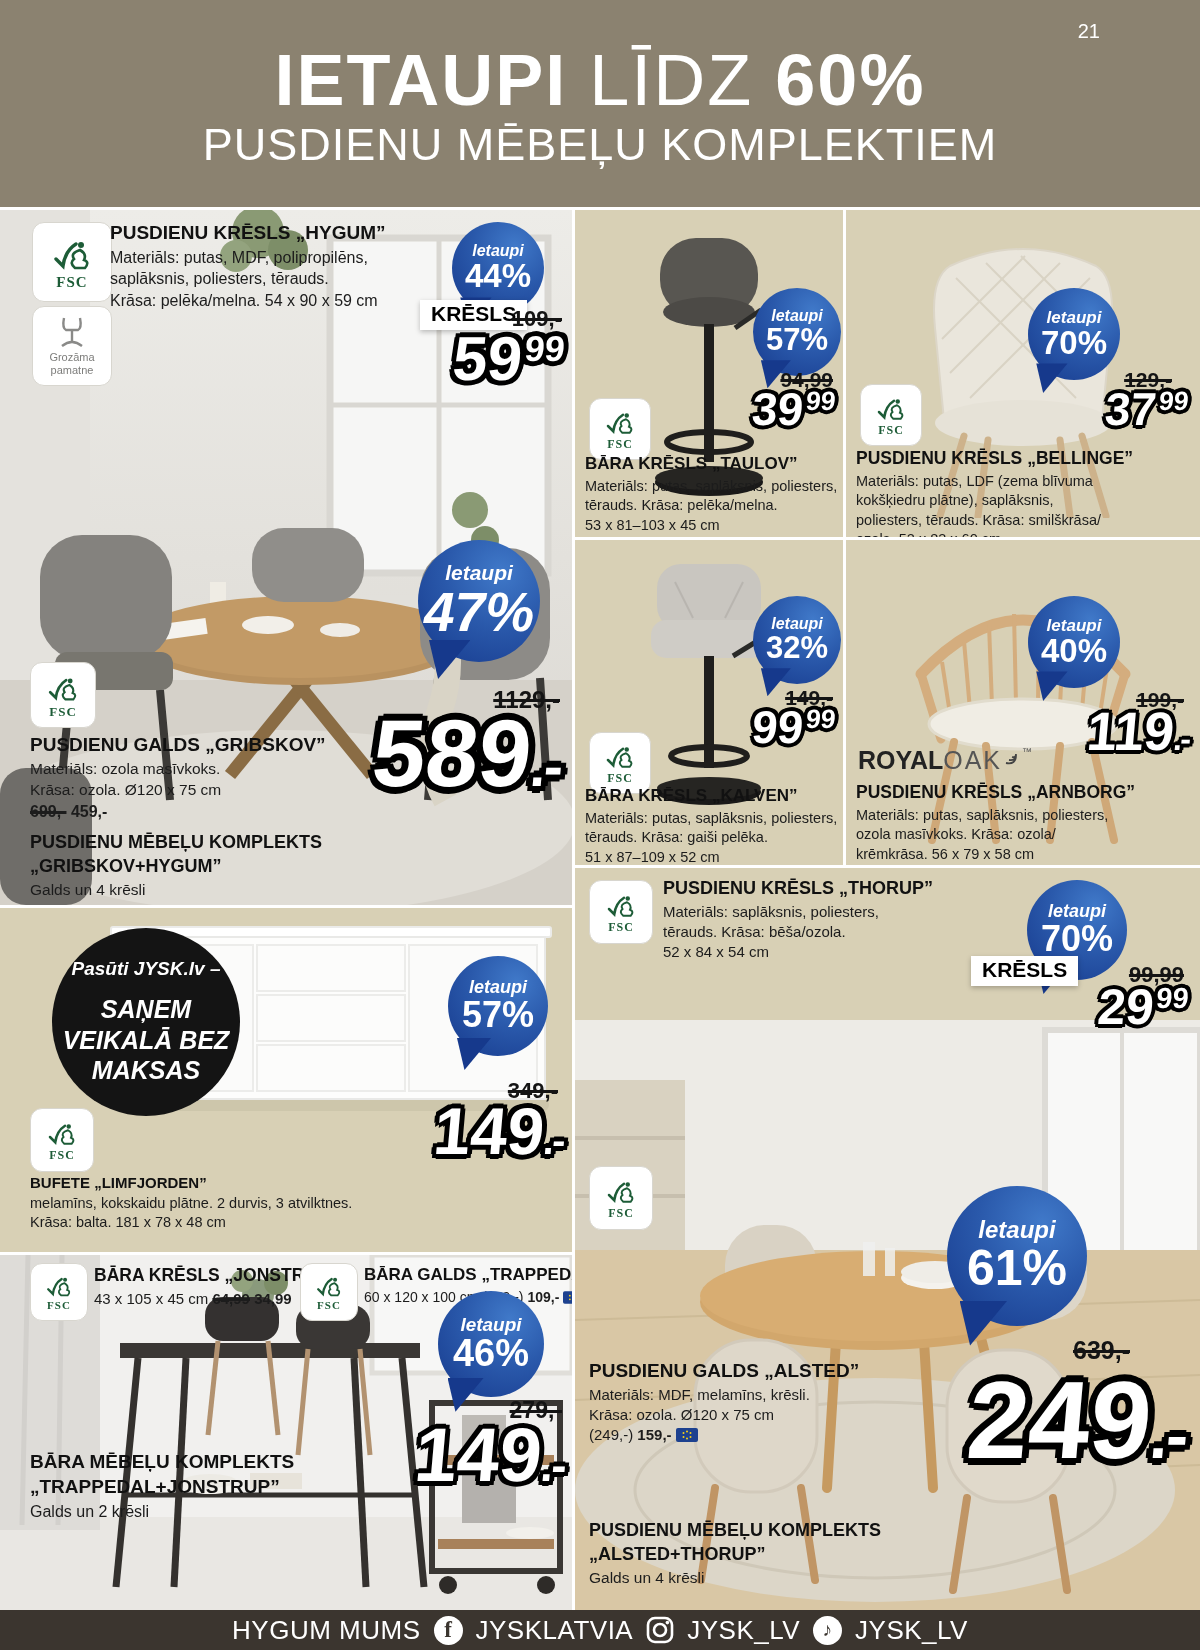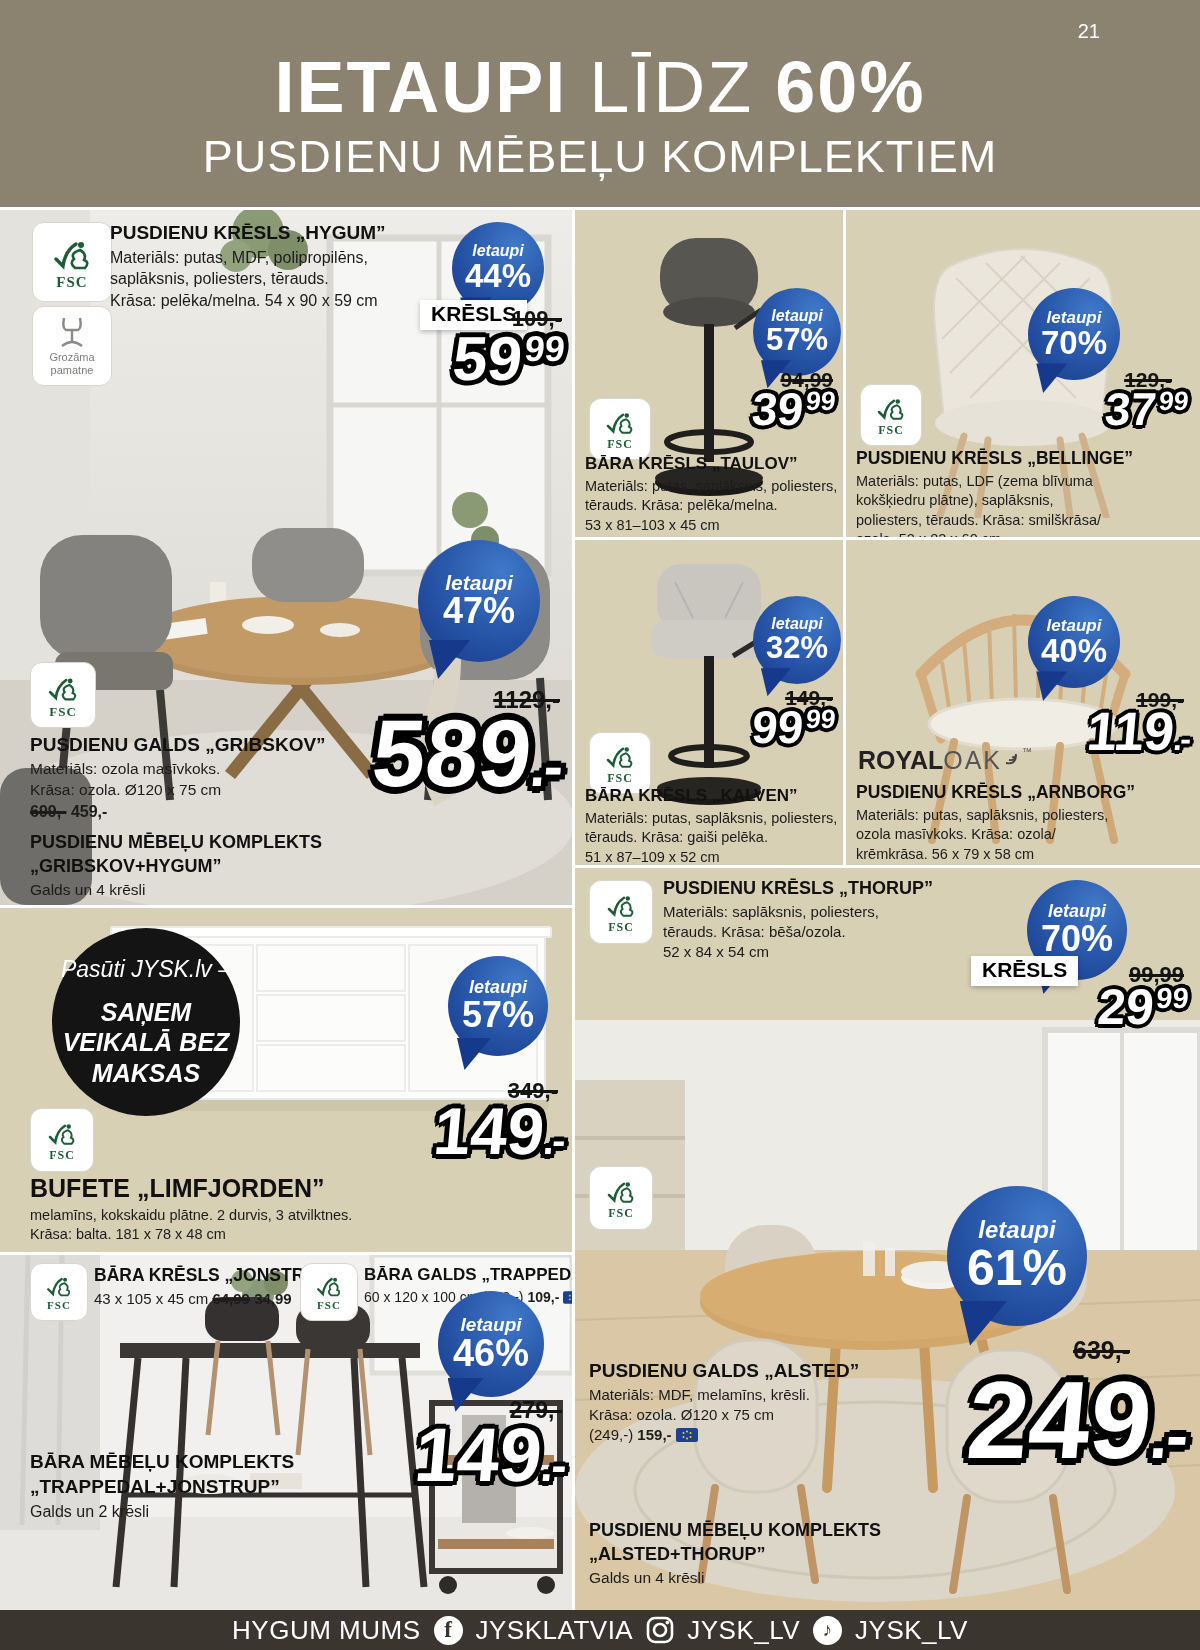--- a/index.html
+++ b/index.html
@@ -3,21 +3,21 @@
 <meta charset="utf-8">
 <style>
   html,body{margin:0;padding:0;background:#fff;font-family:"Liberation Sans",sans-serif;}
   .page{position:relative;width:1200px;height:1650px;background:#fff;overflow:hidden;}
   .abs{position:absolute;}
   .cell{position:absolute;overflow:hidden;}
   .beige{background:#d8d0b5;}
 
   
   .header{left:0;top:0;width:1200px;height:207px;background:#8b8270;color:#fff;text-align:center;}
-  .header h1{margin:11px;padding-top:40px;font-size:72px;line-height:1;letter-spacing:2px;font-weight:400;}
+  .header h1{margin:4px;padding-top:40px;font-size:72px;line-height:1;letter-spacing:2px;font-weight:400;}
   .header h1 .b{font-weight:800;}
   .header h2{margin:6px 0 0;font-size:45px;line-height:1;font-weight:400;letter-spacing:1px;}
   .pagenum{position:absolute;top:20px;right:100px;font-size:20px;color:#fff;}
 
   
   .price{position:absolute;font-weight:800;color:#fff;white-space:nowrap;transform:skewX(-5deg);line-height:.95;}
   .ol4{text-shadow:4px 0 0 #000,-4px 0 0 #000,0 4px 0 #000,0 -4px 0 #000,3px 3px 0 #000,-3px 3px 0 #000,3px -3px 0 #000,-3px -3px 0 #000;}
   .ol5{text-shadow:5px 0 0 #000,-5px 0 0 #000,0 5px 0 #000,0 -5px 0 #000,4px 4px 0 #000,-4px 4px 0 #000,4px -4px 0 #000,-4px -4px 0 #000;}
   .ol7{text-shadow:7px 0 0 #000,-7px 0 0 #000,0 7px 0 #000,0 -7px 0 #000,5px 5px 0 #000,-5px 5px 0 #000,5px -5px 0 #000,-5px -5px 0 #000;}
   .price .sup{font-size:58%;vertical-align:top;position:relative;top:.05em;margin-left:2px;}
@@ -35,21 +35,21 @@
   .ptitle{font-weight:700;font-size:17px;color:#111;margin:0 0 3px;white-space:nowrap;}
   .pdet{font-size:14.5px;color:#1c1c1c;line-height:1.34;white-space:nowrap;}
   .txtblock{position:absolute;}
 
   
   .fsc{position:absolute;background:#fff;border:1px solid #d8d6cf;border-radius:12px;display:flex;flex-direction:column;align-items:center;justify-content:center;color:#1d5c37;}
   .fsc .lbl{font-family:"Liberation Serif",serif;font-weight:700;letter-spacing:1px;line-height:1;}
   .swivel{position:absolute;background:#fff;border:1px solid #d8d6cf;border-radius:12px;display:flex;flex-direction:column;align-items:center;justify-content:center;color:#7d7d7b;font-size:11px;line-height:1.15;text-align:center;}
 
   .promo{position:absolute;border-radius:50%;background:#141414;color:#fff;display:flex;flex-direction:column;align-items:center;justify-content:center;text-align:center;font-style:italic;}
-  .promo .p1{font-size:23px;font-weight:400;margin-bottom:14px;}
+  .promo .p1{font-size:19px;font-weight:700;margin-bottom:14px;}
   .promo .p2{font-size:25px;font-weight:800;line-height:1.22;}
 
   .royal{position:absolute;color:#222;white-space:nowrap;}
   .royal .r1{font-weight:800;font-size:25px;}
   .royal .r2{font-weight:400;font-size:25px;letter-spacing:2px;color:#555;}
   .royal .tm{font-size:10px;vertical-align:top;color:#555;}
 
   .flag{display:inline-block;vertical-align:-2px;}
 
   
@@ -137,21 +137,21 @@
     <div class="bubble" style="left:452px;top:12px;width:92px;height:92px;">
       <span class="bl" style="font-size:16px;">letaupi</span>
       <span class="bp" style="font-size:33px;">44%</span>
     </div>
     <div class="tag" style="left:420px;top:90px;">KRĒSLS</div>
     <div class="old" style="right:10px;top:96px;font-size:22px;">109,-</div>
     <div class="price ol5" style="right:8px;top:120px;font-size:62px;"><span>59</span><span class="sup">99</span></div>
 
     <div class="bubble" style="left:418px;top:330px;width:122px;height:122px;">
       <span class="bl" style="font-size:21px;">letaupi</span>
-      <span class="bp" style="font-size:36px;">47%</span>
+      <span class="bp" style="font-size:55px;font-style:italic;">47%</span>
     </div>
     <div class="old" style="right:12px;top:476px;font-size:24px;">1129,-</div>
     <div class="price ol7" style="right:10px;top:498px;font-size:95px;"><span>589</span><span class="suf">.-</span></div>
 
     <div class="fsc" style="left:30px;top:452px;width:64px;height:64px;">
       <svg width="36" height="32" viewBox="0 0 44 40">
           <path d="M6 24 L13 31 Q15 16 26 9" stroke="#1d5c37" stroke-width="3.4" fill="none" stroke-linecap="round"></path>
           <circle cx="31" cy="10" r="3" fill="#1d5c37"></circle>
           <path d="M30 15 q7 4 4 10 q6 2 1 8 l-10 0 q-6 -5 -1 -9 q-4 -6 6 -9z" fill="none" stroke="#1d5c37" stroke-width="2.6"></path>
         </svg>
@@ -342,21 +342,21 @@
     <div class="price ol5" style="right:8px;top:192px;font-size:66px;"><span>149</span><span class="suf">.-</span></div>
     <div class="fsc" style="left:30px;top:200px;width:62px;height:62px;">
       <svg width="34" height="30" viewBox="0 0 44 40">
           <path d="M6 24 L13 31 Q15 16 26 9" stroke="#1d5c37" stroke-width="3.4" fill="none" stroke-linecap="round"></path>
           <circle cx="31" cy="10" r="3" fill="#1d5c37"></circle>
           <path d="M30 15 q7 4 4 10 q6 2 1 8 l-10 0 q-6 -5 -1 -9 q-4 -6 6 -9z" fill="none" stroke="#1d5c37" stroke-width="2.6"></path>
         </svg>
       <span class="lbl" style="font-size:12px;">FSC</span>
     </div>
     <div class="txtblock" style="left:30px;top:266px;width:430px;">
-      <div class="ptitle" style="font-size:25px;">BUFETE „LIMFJORDEN”</div>
+      <div class="ptitle" style="font-size:15px;">BUFETE „LIMFJORDEN”</div>
       <div class="pdet">melamīns, kokskaidu plātne. 2 durvis, 3 atvilktnes.</div>
       <div class="pdet">Krāsa: balta. 181 x 78 x 48 cm</div>
     </div>
   </div>
 
   <div class="cell beige" style="left:575px;top:868px;width:625px;height:742px;">
     <div class="abs" style="left:0;top:152px;width:625px;height:590px;">
       <svg width="625" height="590" viewBox="0 0 625 590">
         <rect width="625" height="230" fill="#edebe6"></rect>
         <rect x="470" y="10" width="155" height="225" fill="#f8f8f7" stroke="#dddbd6" stroke-width="6"></rect>

